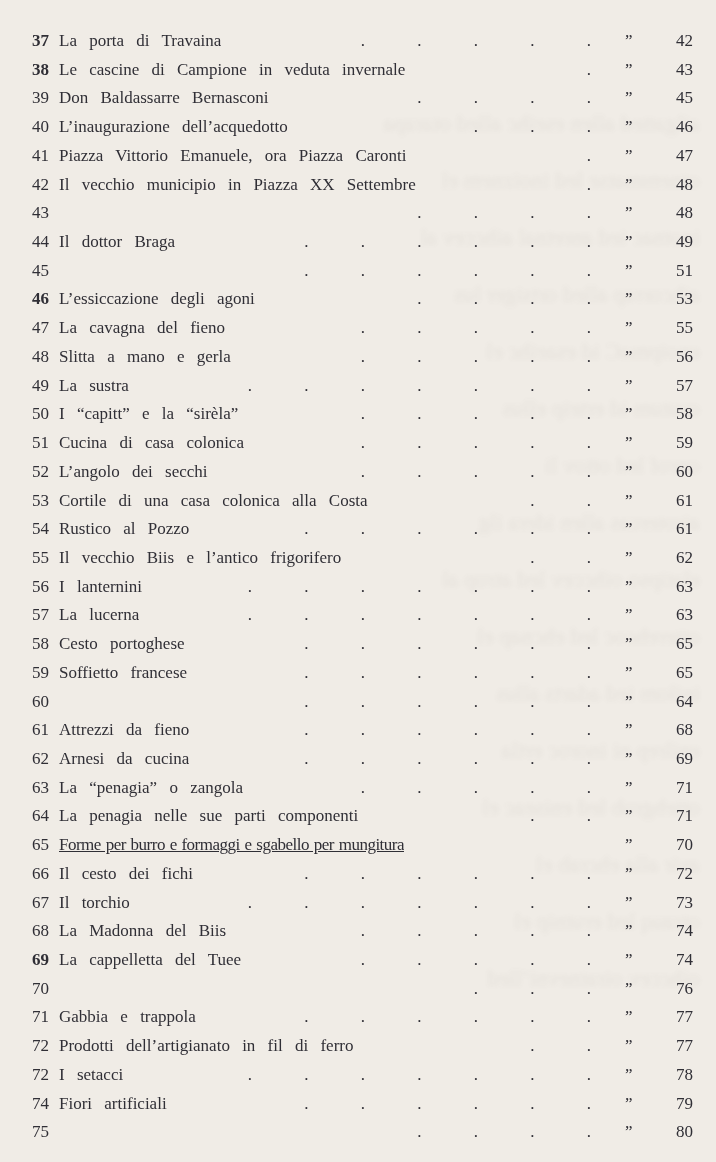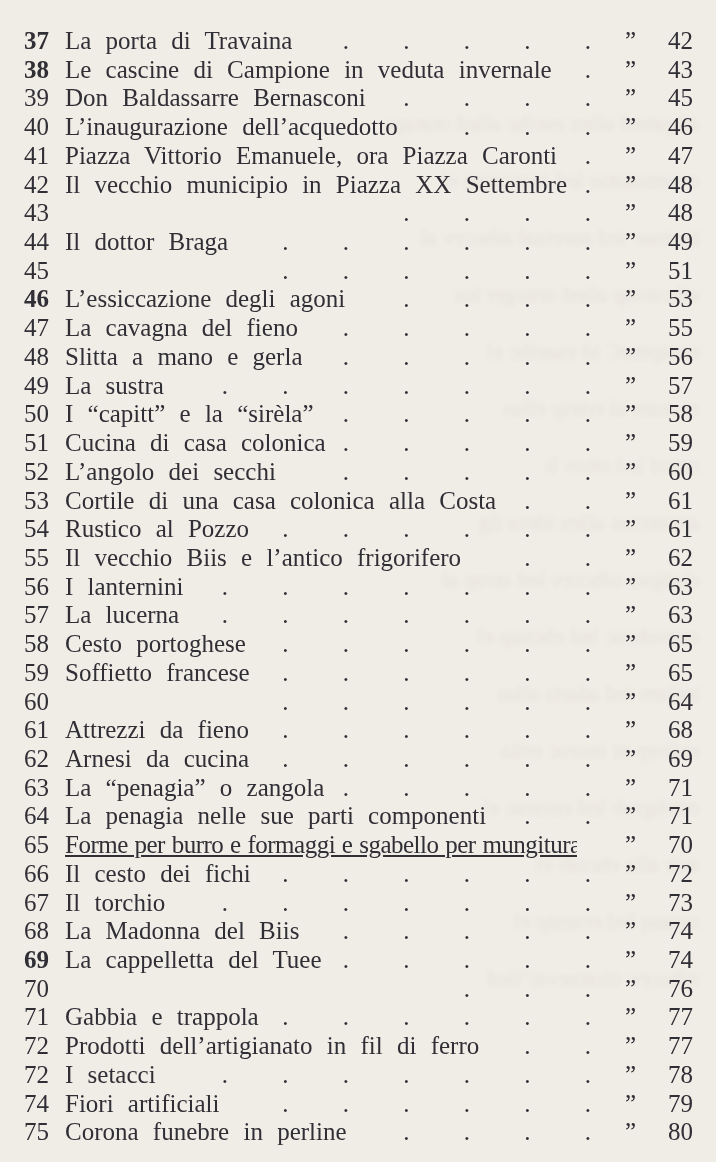--- a/index.html
+++ b/index.html
@@ -38,35 +38,35 @@
   #list {
     position: relative;
     z-index: 1;
     padding: 27px 23px 0 24px;
   }
   .row {
     display: flex;
     align-items: baseline;
     height: 28.72px;
     line-height: 28.72px;
-    font-size: 25px;
+    font-size: 17px;
     white-space: nowrap;
   }
   .num {
     flex: 0 0 25px;
     text-align: right;
   }
   .num.bold {
     font-weight: bold;
   }
   .title {
     flex: 0 1 auto;
     min-width: 0;
     overflow: hidden;
-    margin-left: 16px;
+    margin-left: 10px;
     word-spacing: 8px;
   }
   .leader {
     flex: 1 1 0;
     min-width: 0;
     overflow: hidden;
     text-align: right;
     margin: 0 16px 0 14px;
     word-spacing: 48px;
   }
@@ -398,18 +398,17 @@
   <div class="row">
     <span class="num">74</span>
     <span class="title">Fiori artificiali</span>
     <span class="leader">.&nbsp;.&nbsp;.&nbsp;.&nbsp;.&nbsp;.</span>
     <span class="ditto">”</span>
     <span class="page-num">79</span>
   </div>
 
   <div class="row">
     <span class="num">75</span>
-    <span class="title">Corona funebre in perline</span>
     <span class="leader">.&nbsp;.&nbsp;.&nbsp;.</span>
     <span class="ditto">”</span>
     <span class="page-num">80</span>
   </div>
 </div>
 
 </body></html>

